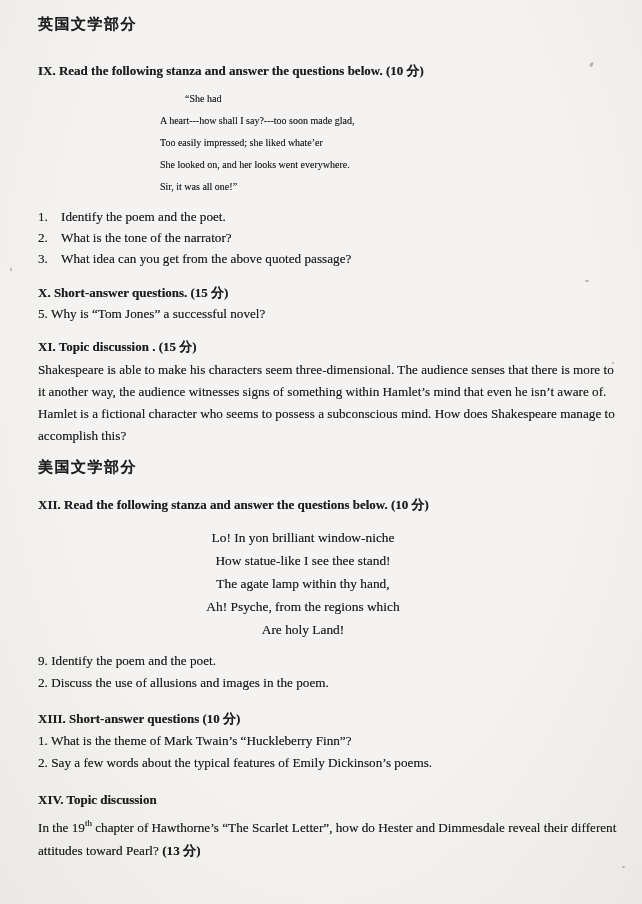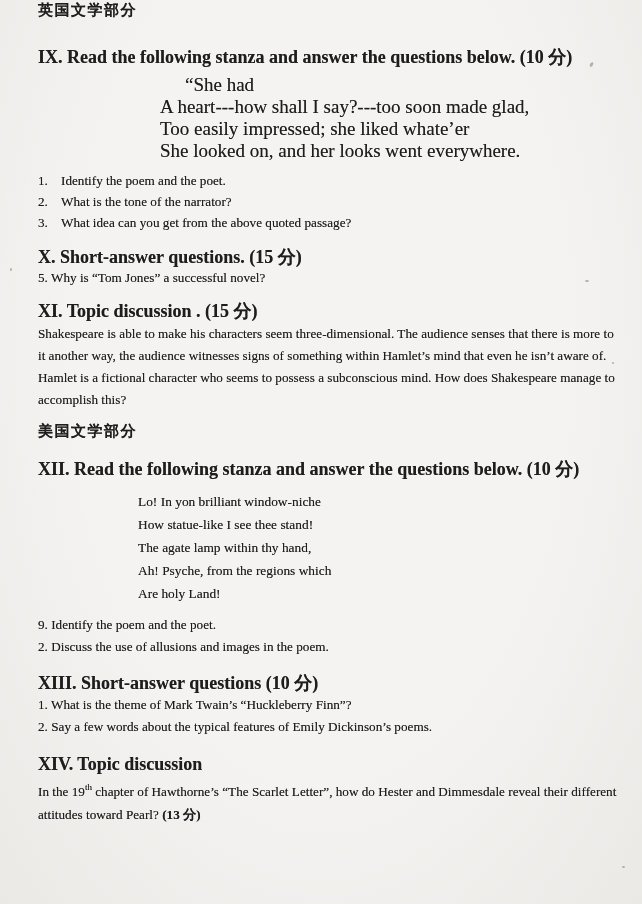--- a/index.html
+++ b/index.html
@@ -4,33 +4,33 @@
 <style>
   html, body { margin:0; padding:0; background:#e9e8e5; }
   .page {
     position:relative; width:642px; height:904px; margin:0;
     background: radial-gradient(ellipse at 50% 38%, #f4f3f1 55%, #ebe9e6 100%);
     color:#1d1d1d; overflow:hidden;
     font-family:"Liberation Serif","DejaVu Serif",serif;
     font-size:13.2px;
   }
   .content {
-    position:absolute; inset:0; padding:0 26px 0 38px;
+    position:absolute; inset:0; padding:14px 26px 0 38px;
     filter: blur(0.24px);
   }
   .content * { text-shadow: 0 0 0.55px rgba(25,25,25,0.55); }
   .cn-head {
     font-family:"Liberation Sans","DejaVu Sans",sans-serif;
     font-weight:700; font-size:15px; letter-spacing:1.5px; line-height:20px;
   }
-  .sec-head { font-weight:700; font-size:18px; line-height:20px; white-space:nowrap; }
-  .stanza-1 { margin:7px 0 0 122px; line-height:22px; font-size:19px; }
+  .sec-head { font-weight:700; font-size:13px; line-height:20px; white-space:nowrap; }
+  .stanza-1 { margin:7px 0 0 122px; line-height:22px; font-size:10px; }
   .stanza-1 .poem-line:first-child { padding-left:25px; }
   .stanza-2 {
-    margin:11px 0 0 100px; width:330px; text-align:left;
+    margin:11px 0 0 100px; width:330px; text-align:center;
     line-height:23px; font-size:13.4px;
   }
   .q-list-ix { margin-top:8px; line-height:21px; }
   .q-row { display:flex; }
   .q-num { width:23px; flex:none; }
   .q-plain { line-height:21px; white-space:nowrap; }
   .q-plain-22 { line-height:22px; white-space:nowrap; }
   .para-line { line-height:22px; white-space:nowrap; }
   .xiv-line { line-height:23px; white-space:nowrap; }
   sup.ord { font-size:9px; vertical-align:6px; }
@@ -57,20 +57,21 @@
 
     <div class="cn-head">英国文学部分</div>
 
     <div class="sec-head mt-ix-head">IX. Read the following stanza and answer the questions below. (10 分)</div>
 
     <div class="stanza-1">
       <div class="poem-line">“She had</div>
       <div class="poem-line">A heart---how shall I say?---too soon made glad,</div>
       <div class="poem-line">Too easily impressed; she liked whate’er</div>
       <div class="poem-line">She looked on, and her looks went everywhere.</div>
+      <div class="poem-line">Sir, it was all one!”</div>
     </div>
 
     <div class="q-list-ix">
       <div class="q-row">
         <span class="q-num">1.</span>
         <span class="q-text">Identify the poem and the poet.</span>
       </div>
       <div class="q-row">
         <span class="q-num">2.</span>
         <span class="q-text">What is the tone of the narrator?</span>

